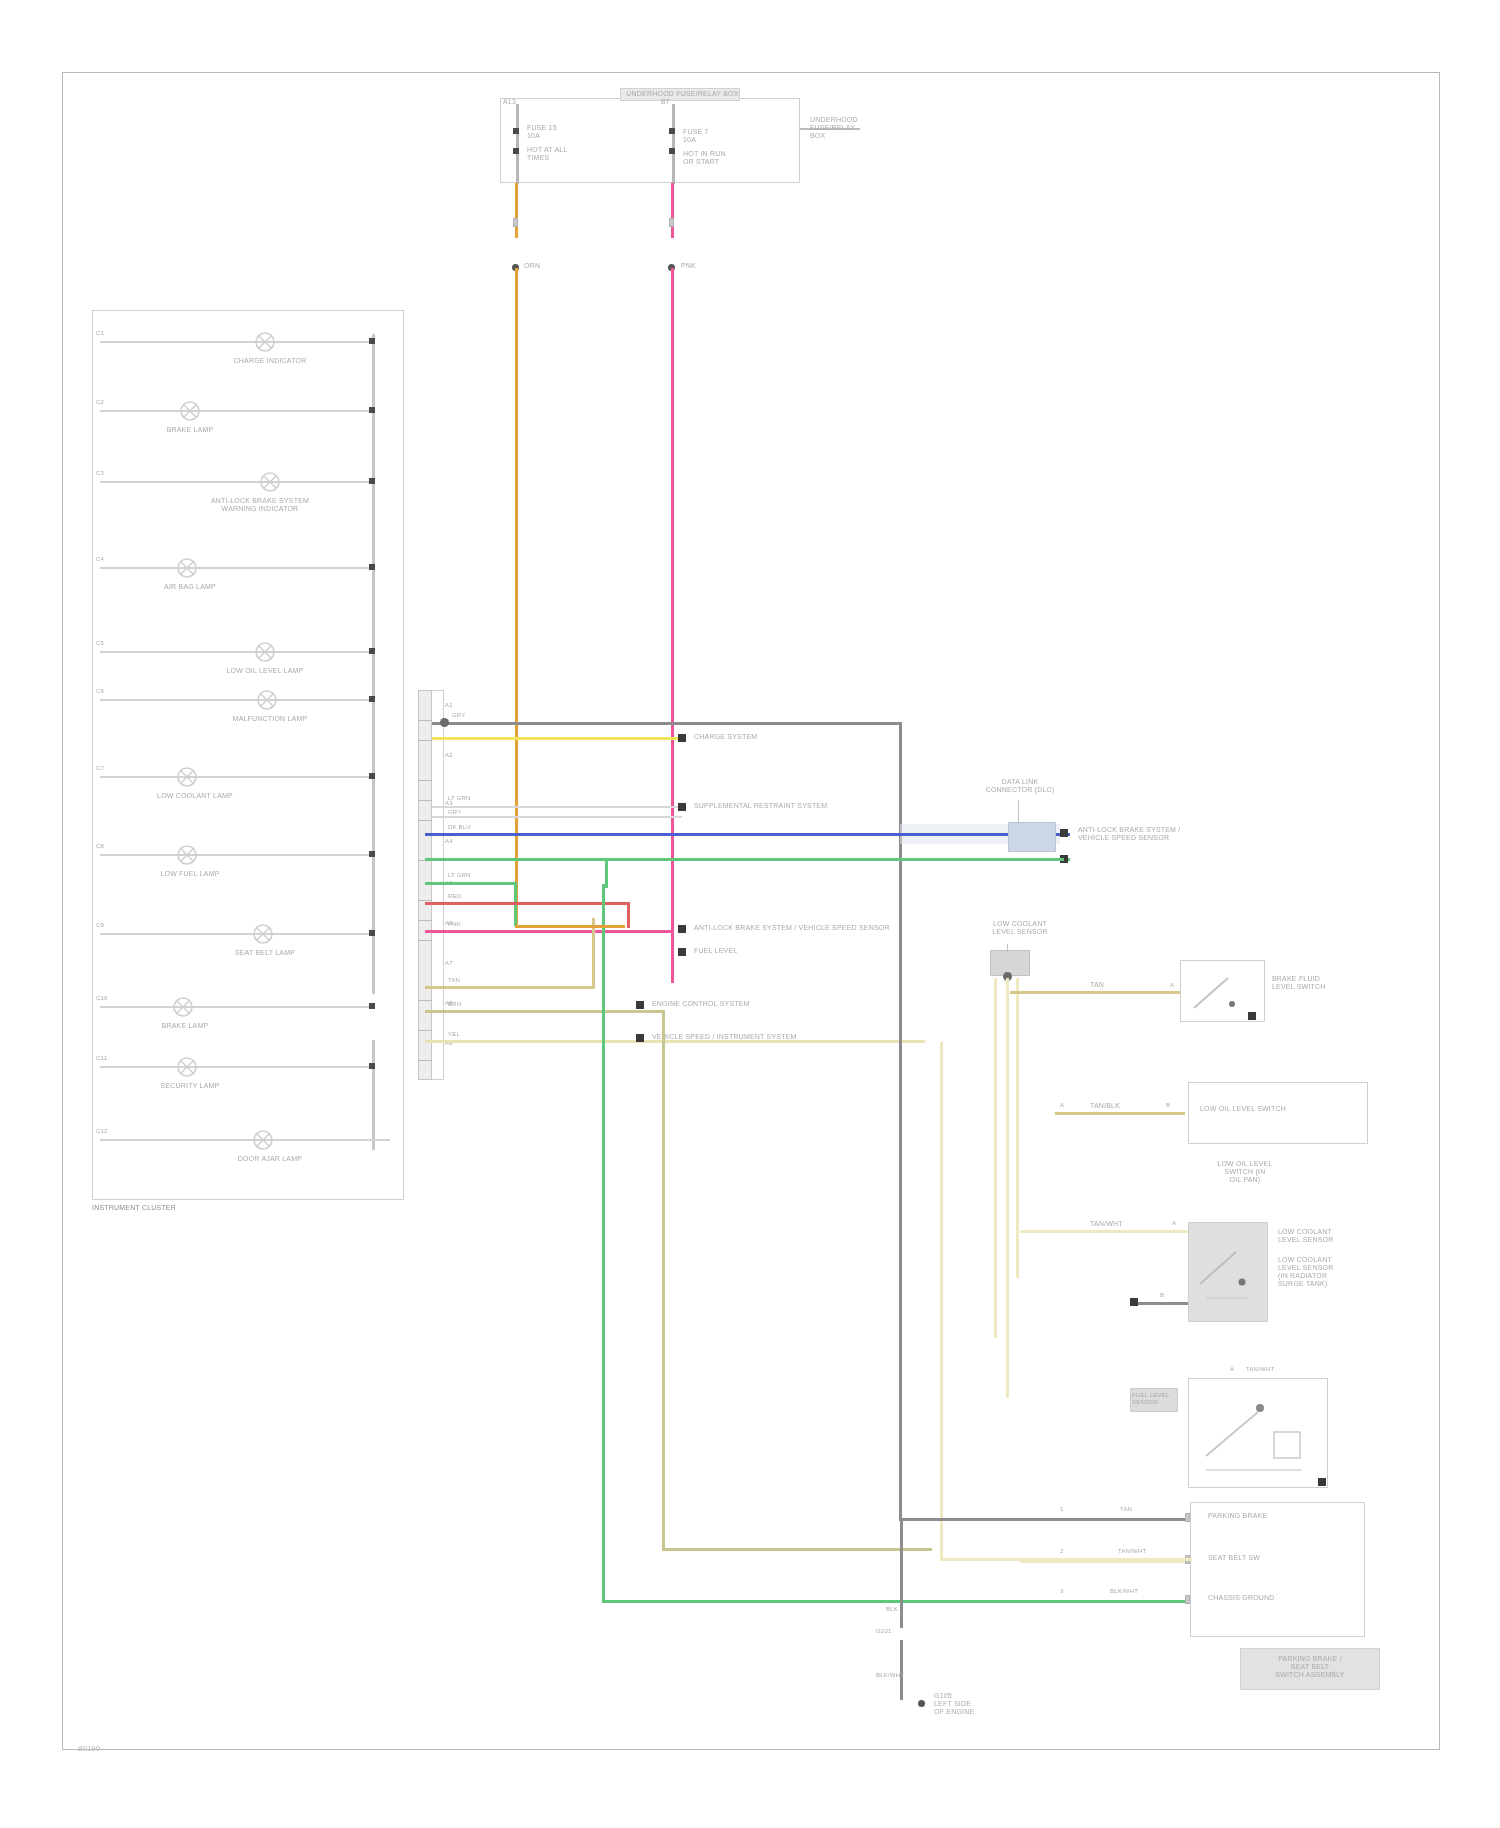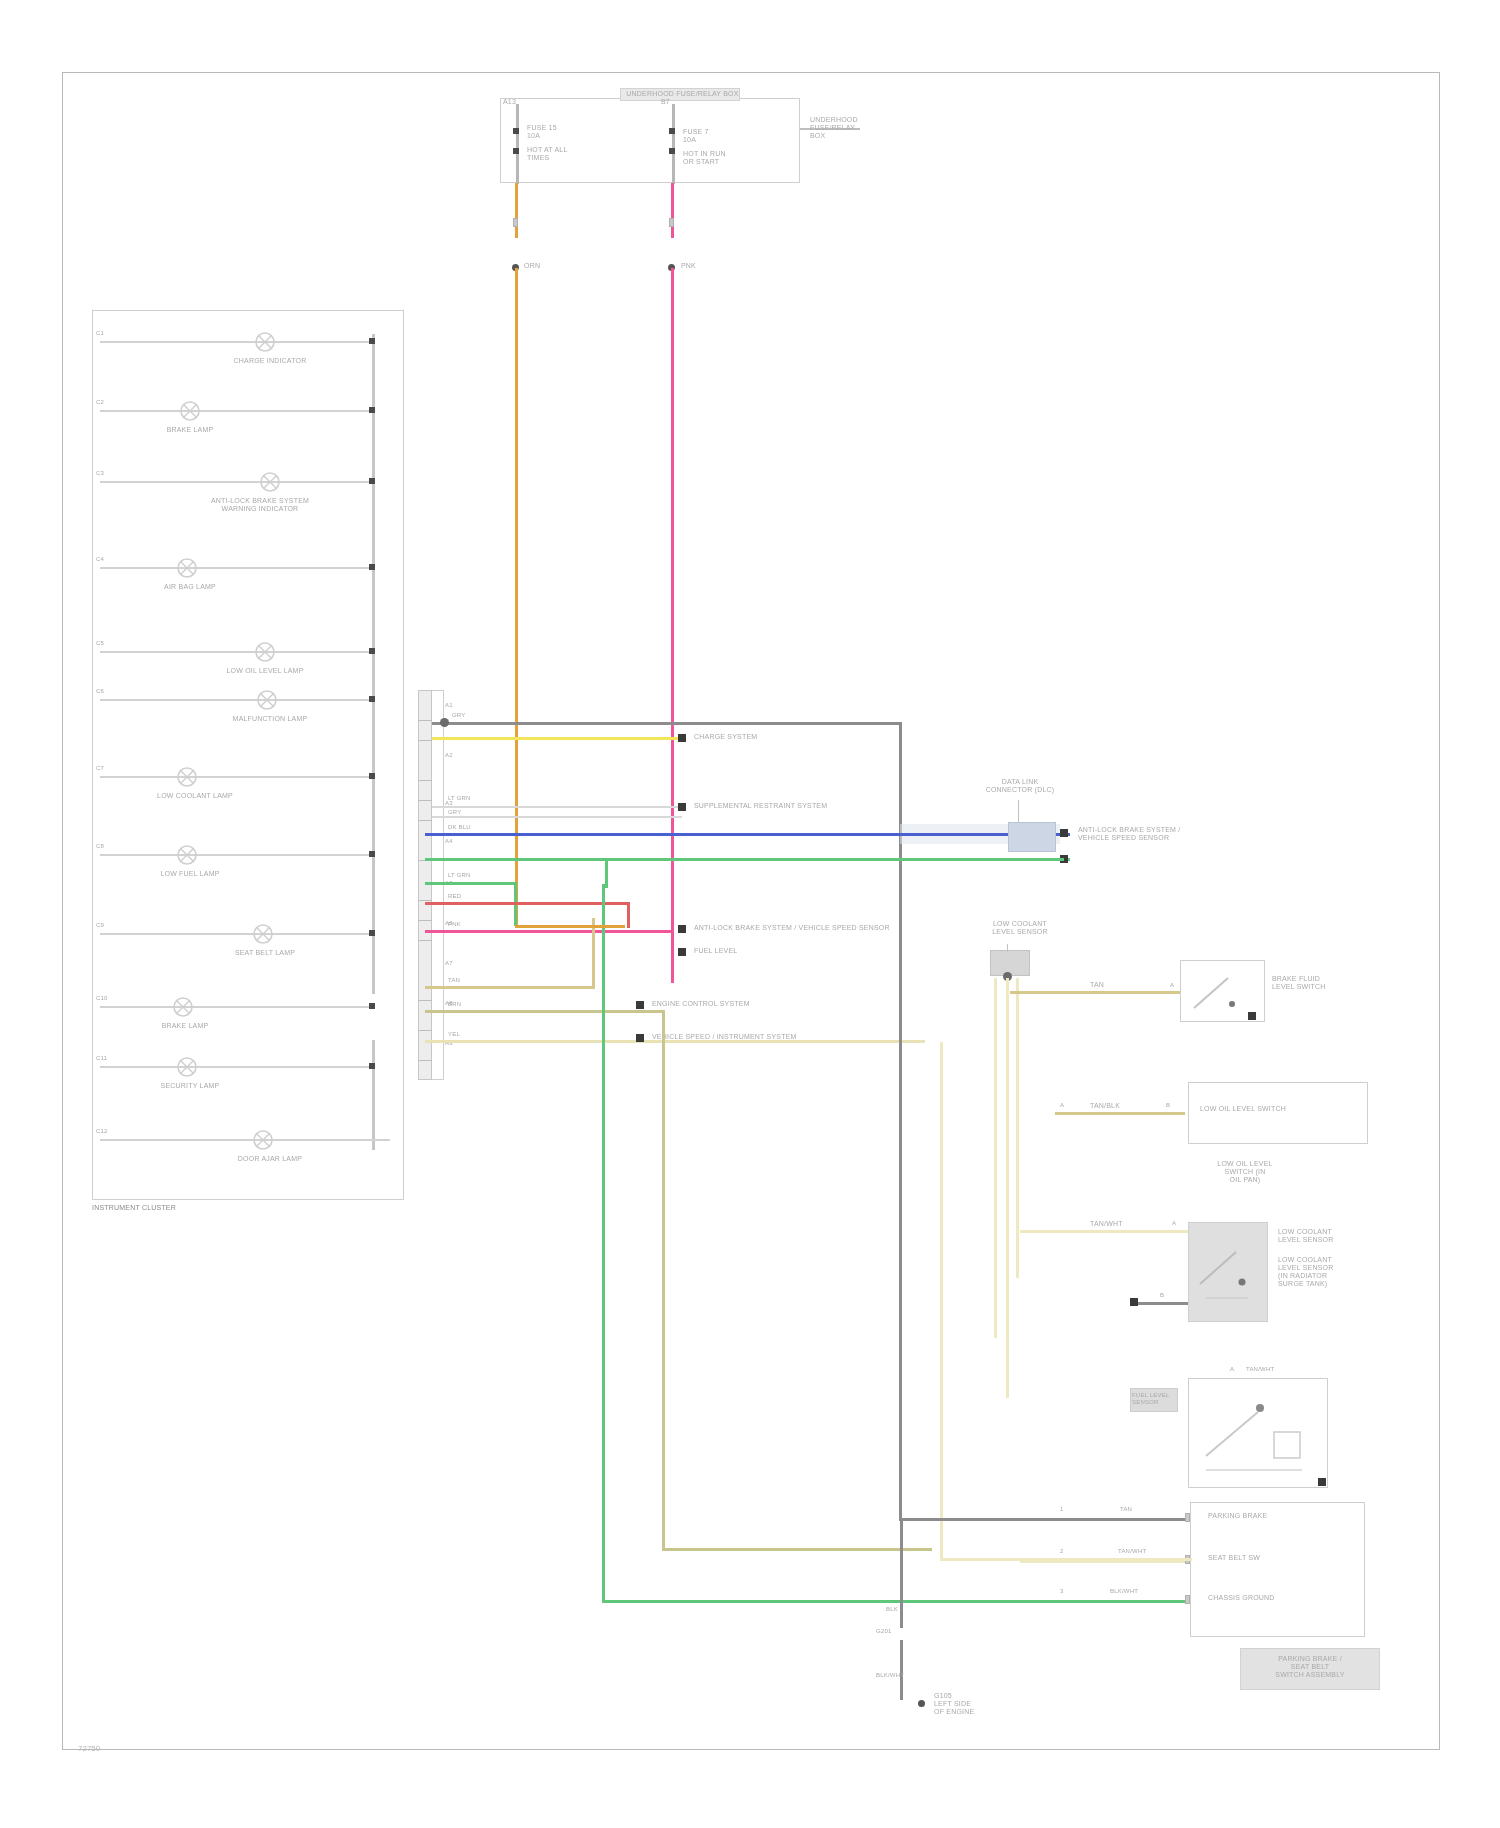--- a/index.html
+++ b/index.html
@@ -475,15 +475,15 @@
   <div class="lbl tiny" style="left:886px;top:1606px;width:36px;">BLK</div>
   <div class="lbl tiny" style="left:876px;top:1628px;width:36px;">G201</div>
 
   <div class="w wv" style="left:900px;top:1640px;height:60px;background:#8c8c8c;"></div>
   <div class="lbl tiny" style="left:876px;top:1672px;width:44px;">BLK/WHT</div>
   <div class="dot" style="left:918px;top:1700px;"></div>
   <div class="lbl" style="left:934px;top:1692px;width:80px;">G105
 LEFT SIDE
 OF ENGINE</div>
 
-  <div class="footer" style="left:78px;top:1744px;">72750</div>
+  <div class="footer" style="left:78px;top:1744px;">80190</div>
 
 </div>
 
 </body></html>

